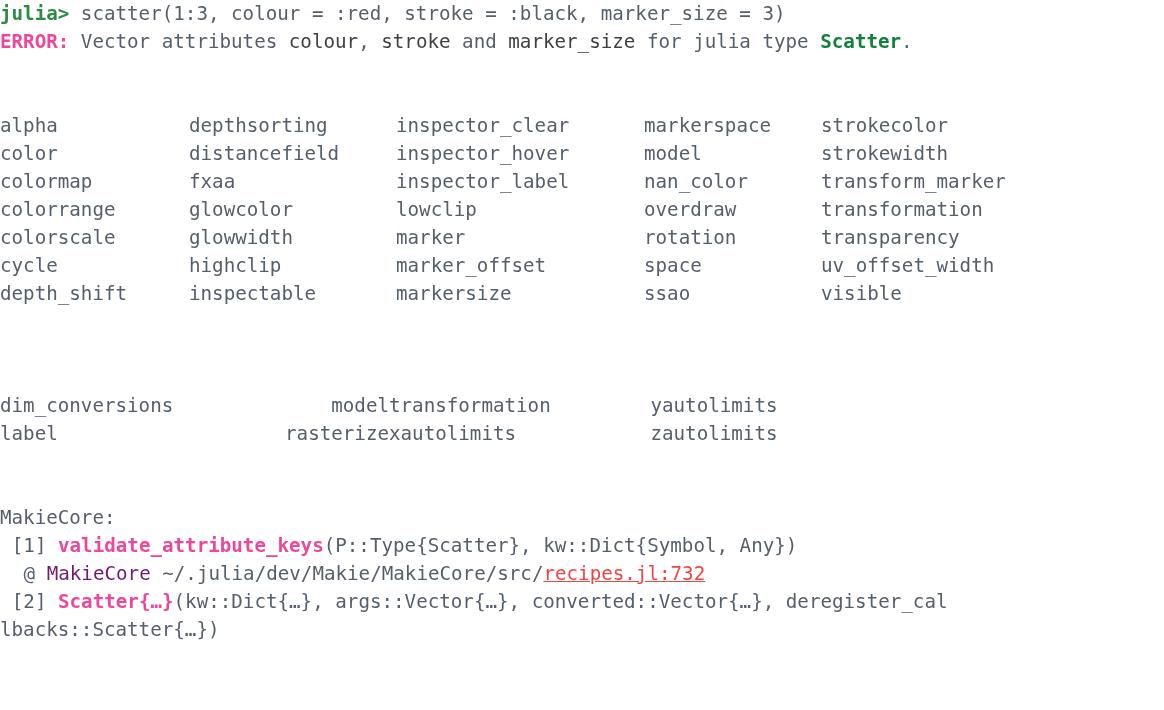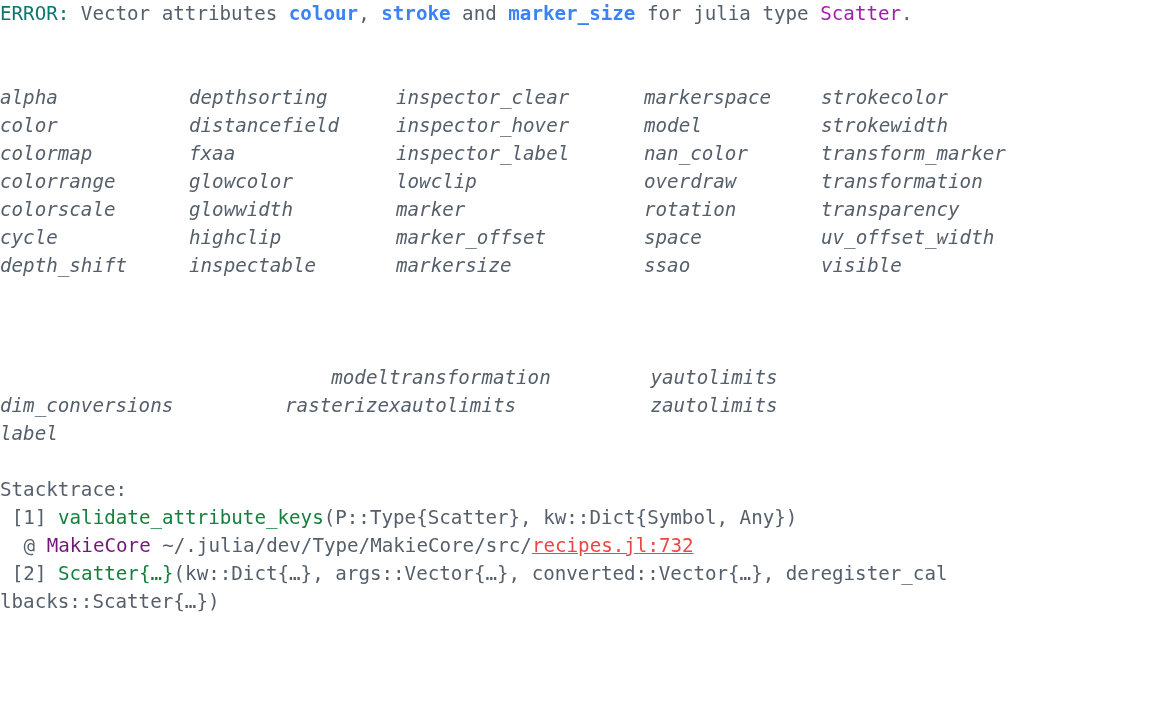--- a/index.html
+++ b/index.html
@@ -28,67 +28,68 @@
   .line {
     white-space: pre;
     height: 28px;
     line-height: 28px;
     letter-spacing: 0px;
   }
   .line.blank { height: 28px; }
 
   
   .prompt      { color: #2e8b45; font-weight: bold; }
-  .err-label   { color: #0f766e; font-weight: normal; }
-  .attr-bad    { color: #3b82f6; font-weight: bold; }
-  .plottype    { color: #a21caf; font-weight: normal; }
+  .err-label   { color: #ec4899; font-weight: bold; }
+  .attr-bad    { color: #404040; font-weight: normal; }
+  .plottype    { color: #15803d; font-weight: bold; }
   .module      { color: #701a75; }
-  .fname       { color: #15803d; font-weight: normal; }
+  .fname       { color: #ec4899; font-weight: bold; }
   .plain       { color: #555f6b; }
   .srclink     { color: #ef4444; text-decoration: underline; }
   .frameno     { color: #555f6b; }
 
   
   .attr-table {
     white-space: pre;
     line-height: 28px;
   }
-  .attr-row { display: block; height: 28px; font-style: italic; }
+  .attr-row { display: block; height: 28px; }
   .attr-cell {
     display: inline-block;
     vertical-align: top;
     white-space: pre;
   }
   
   .pa .c0 { width: 189px; }
   .pa .c1 { width: 207px; }
   .pa .c2 { width: 248px; }
   .pa .c3 { width: 177px; }
   .pa .c4 { width: 240px; }
 
   
-  .ga .g0 { width: 224px; text-align: left; margin-top: 28px; }
+  .ga .g0 { width: 224px; text-align: left; }
   .ga .g1 { width: 165px; text-align: right; }
   .ga .g2 { width: 225px; text-align: left; }
   .ga .g3 { width: 200px; text-align: center; }
 
   .stack-indent1 { display: inline-block; width: 11.8px; }
   .stack-indent2 { display: inline-block; width: 23.6px; }
 
   .cutoff {
     height: 14px;
     overflow: hidden;
     opacity: 0.55;
   }
 </style>
 </head>
 <body>
 
 <div id="terminal">
 
+  <div class="line"><span class="prompt">julia&gt;</span><span class="plain"> scatter(1:3, colour = :red, stroke = :black, marker_size = 3)</span></div>
 
   <div class="line"><span class="err-label">ERROR:</span><span class="plain"> Vector attributes </span><span class="attr-bad">colour</span><span class="plain">, </span><span class="attr-bad">stroke</span><span class="plain"> and </span><span class="attr-bad">marker_size</span><span class="plain"> for julia type </span><span class="plottype">Scatter</span><span class="plain">.</span></div>
 
   <div class="line blank"></div>
 
 
   <div class="line blank"></div>
 
   <div class="attr-table pa" id="plot-attr-table"><div class="attr-row"><span class="attr-cell c0">alpha</span><span class="attr-cell c1">depthsorting</span><span class="attr-cell c2">inspector_clear</span><span class="attr-cell c3">markerspace</span><span class="attr-cell c4">strokecolor</span></div><div class="attr-row"><span class="attr-cell c0">color</span><span class="attr-cell c1">distancefield</span><span class="attr-cell c2">inspector_hover</span><span class="attr-cell c3">model</span><span class="attr-cell c4">strokewidth</span></div><div class="attr-row"><span class="attr-cell c0">colormap</span><span class="attr-cell c1">fxaa</span><span class="attr-cell c2">inspector_label</span><span class="attr-cell c3">nan_color</span><span class="attr-cell c4">transform_marker</span></div><div class="attr-row"><span class="attr-cell c0">colorrange</span><span class="attr-cell c1">glowcolor</span><span class="attr-cell c2">lowclip</span><span class="attr-cell c3">overdraw</span><span class="attr-cell c4">transformation</span></div><div class="attr-row"><span class="attr-cell c0">colorscale</span><span class="attr-cell c1">glowwidth</span><span class="attr-cell c2">marker</span><span class="attr-cell c3">rotation</span><span class="attr-cell c4">transparency</span></div><div class="attr-row"><span class="attr-cell c0">cycle</span><span class="attr-cell c1">highclip</span><span class="attr-cell c2">marker_offset</span><span class="attr-cell c3">space</span><span class="attr-cell c4">uv_offset_width</span></div><div class="attr-row"><span class="attr-cell c0">depth_shift</span><span class="attr-cell c1">inspectable</span><span class="attr-cell c2">markersize</span><span class="attr-cell c3">ssao</span><span class="attr-cell c4">visible</span></div></div>
 
@@ -96,25 +97,25 @@
   <div class="line blank"></div>
 
 
   <div class="line blank"></div>
 
   <div class="attr-table ga" id="generic-attr-table"><div class="attr-row"><span class="attr-cell g0">dim_conversions</span><span class="attr-cell g1">model</span><span class="attr-cell g2">transformation</span><span class="attr-cell g3">yautolimits</span></div><div class="attr-row"><span class="attr-cell g0">label</span><span class="attr-cell g1">rasterize</span><span class="attr-cell g2">xautolimits</span><span class="attr-cell g3">zautolimits</span></div></div>
 
   <div class="line blank"></div>
   <div class="line blank"></div>
 
-  <div class="line"><span class="plain">Stacktrace:</span></div>
+  <div class="line"><span class="plain">MakieCore:</span></div>
 
   <div class="line"><span class="stack-indent1"></span><span class="frameno">[1]</span><span class="plain"> </span><span class="fname">validate_attribute_keys</span><span class="plain">(P::Type{Scatter}, kw::Dict{Symbol, Any})</span></div>
 
-  <div class="line"><span class="stack-indent2"></span><span class="plain">@</span><span class="plain"> </span><span class="module">MakieCore</span><span class="plain"> ~/.julia/dev/Type/MakieCore/src/</span><span class="srclink">recipes.jl:732</span></div>
+  <div class="line"><span class="stack-indent2"></span><span class="plain">@</span><span class="plain"> </span><span class="module">MakieCore</span><span class="plain"> ~/.julia/dev/Makie/MakieCore/src/</span><span class="srclink">recipes.jl:732</span></div>
 
   <div class="line"><span class="stack-indent1"></span><span class="frameno">[2]</span><span class="plain"> </span><span class="fname">Scatter{…}</span><span class="plain">(kw::Dict{…}, args::Vector{…}, converted::Vector{…}, deregister_cal</span></div>
 
   <div class="line"><span class="plain">lbacks::Scatter{…})</span></div>
 
   <div class="line cutoff"><span class="plain">&nbsp;</span></div>
 
 </div>
 
 </body></html>

